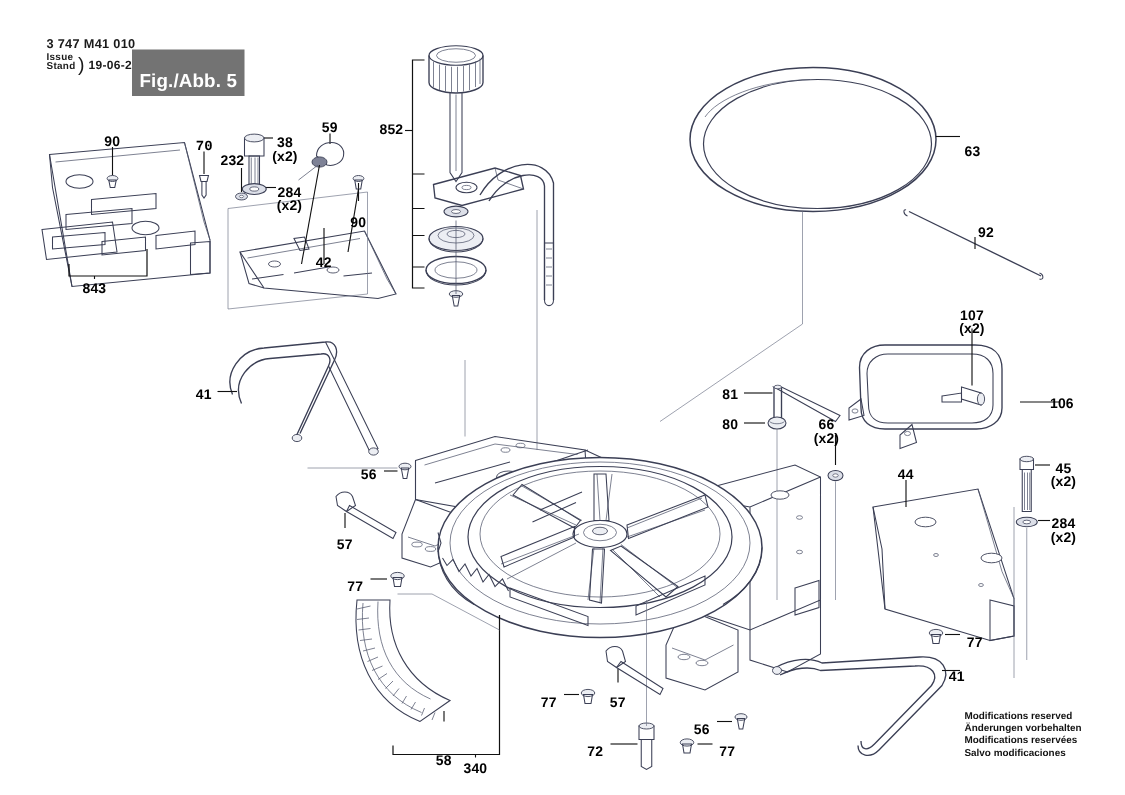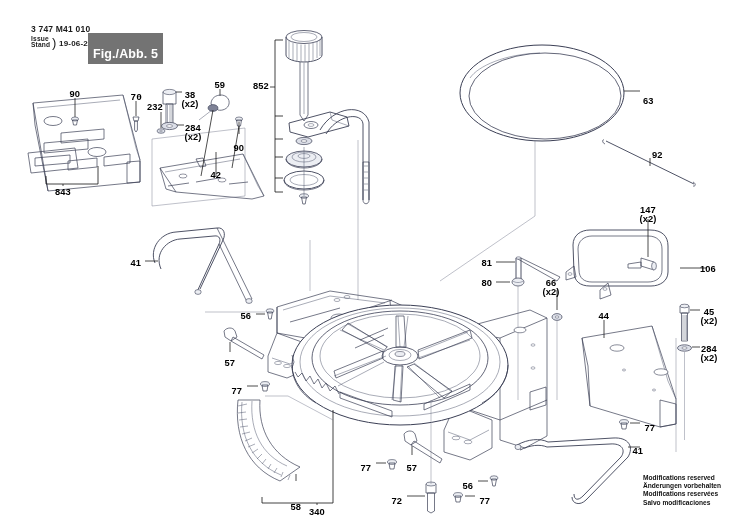--- a/index.html
+++ b/index.html
@@ -440,21 +440,21 @@
       <div class="lbl ctr" style="top: 92px; left: 130.5px; font-family: Liberation Mono, monospace;"><span>70</span></div>
       <div class="lbl ctr" style="top: 102px; left: 147px;"><span>232</span></div>
       <div class="lbl ctr" style="top: 90px; left: 181.5px;"><span>38</span><span class="qty">(x2)</span></div>
       <div class="lbl ctr" style="top: 123px; left: 184.5px;"><span>284</span><span class="qty">(x2)</span></div>
       <div class="lbl ctr" style="top: 80px; left: 214.5px;"><span>59</span></div>
       <div class="lbl ctr" style="top: 143px; left: 210.5px; margin-top: 27px;"><span>42</span></div>
       <div class="lbl ctr" style="top: 143px; left: 233.5px;"><span>90</span></div>
       <div class="lbl ctr" style="top: 81px; left: 253px;"><span>852</span></div>
       <div class="lbl" style="top: 96px; left: 643px;"><span>63</span></div>
       <div class="lbl" style="top: 150px; left: 652px;"><span>92</span></div>
-      <div class="lbl ctr" style="top: 205px; left: 639.5px;"><span>147</span><span class="qty">(x2)</span></div>
+      <div class="lbl ctr" style="top: 205px; left: 639.5px;"><span>107</span><span class="qty">(x2)</span></div>
       <div class="lbl" style="top: 264px; left: 700px;"><span>106</span></div>
       <div class="lbl ctr" style="top: 258px; left: 481.5px;"><span>81</span></div>
       <div class="lbl ctr" style="top: 278px; left: 481.5px;"><span>80</span></div>
       <div class="lbl ctr" style="top: 278px; left: 542.5px;"><span>66</span><span class="qty">(x2)</span></div>
       <div class="lbl ctr" style="top: 311px; left: 598.5px;"><span>44</span></div>
       <div class="lbl ctr" style="top: 307px; left: 700.5px;"><span>45</span><span class="qty">(x2)</span></div>
       <div class="lbl ctr" style="top: 344px; left: 700.5px;"><span>284</span><span class="qty">(x2)</span></div>
       <div class="lbl ctr" style="top: 258px; left: 130.5px;"><span>41</span></div>
       <div class="lbl ctr" style="top: 311px; left: 240.5px;"><span>56</span></div>
       <div class="lbl ctr" style="top: 358px; left: 224.5px;"><span>57</span></div>

